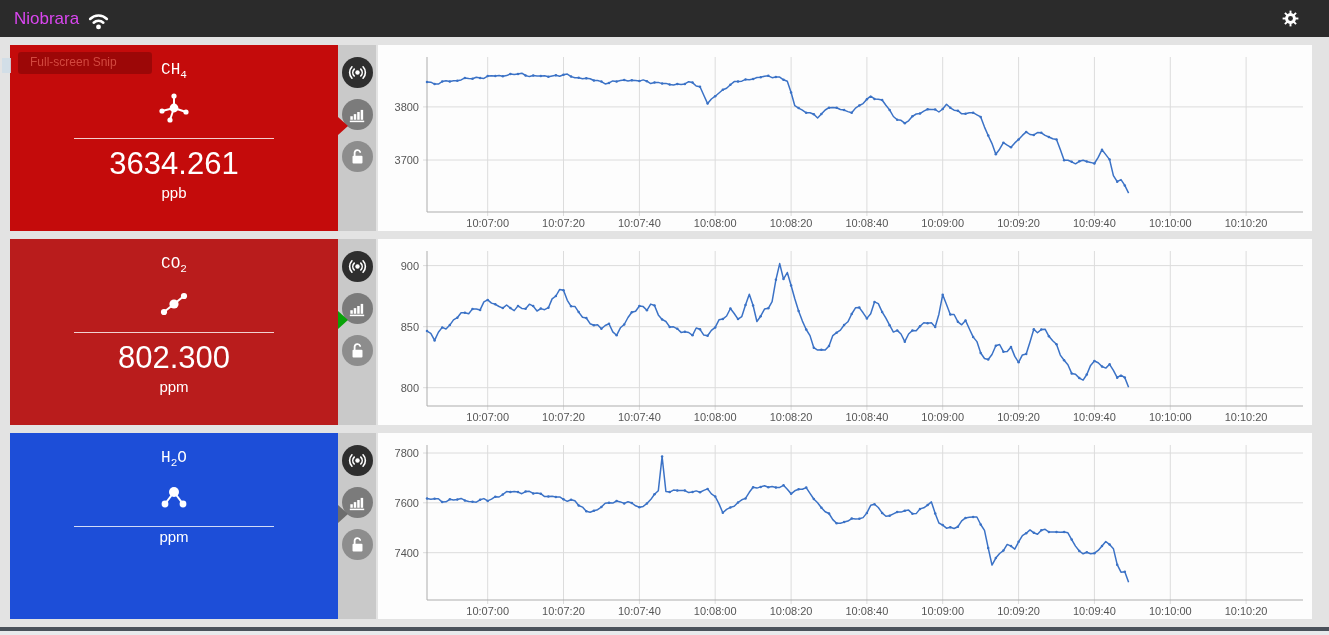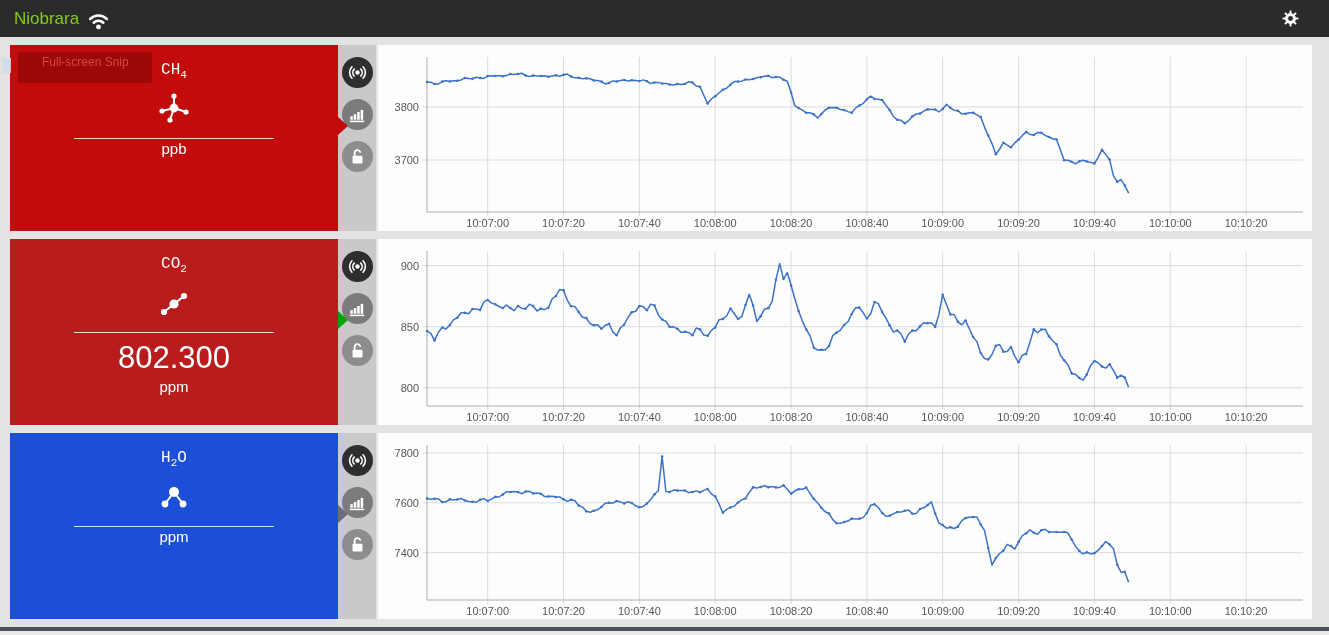--- a/index.html
+++ b/index.html
@@ -8,45 +8,45 @@
     background:#e3e3e3;
     font-family:"Liberation Sans",sans-serif;
     -webkit-font-smoothing:antialiased;
   }
   
   .topbar{
     position:absolute;left:0;top:0;width:1329px;height:37px;
     background:#2b2b2b;display:flex;align-items:center;
     padding:0 14px;box-sizing:border-box;z-index:5;
   }
-  .topbar .title{color:#84cc16;font-size:17px;margin-right:6px;}
+  .topbar .title{color:#d946ef;font-size:17px;margin-right:6px;}
   .topbar .spacer{flex:1;}
   
   .row{position:absolute;left:0;width:1329px;height:186px;}
   .card{
     position:absolute;left:10px;top:0;width:328px;height:186px;
     display:flex;flex-direction:column;align-items:center;
     color:#fff;box-sizing:border-box;cursor:pointer;
   }
   .card .formula{font-size:16px;margin-top:16px;line-height:19px;font-family:Liberation Mono, monospace;}
   .card .formula sub{font-size:11px;}
   .card svg.molecule{width:40px;height:40px;margin-top:5px;}
   .card .divider{width:200px;border-top:1px solid rgba(255,255,255,.8);margin-top:8px;}
   .card .value{font-size:31px;margin-top:6px;line-height:38px;}
   .card .unit{font-size:15px;margin-top:1px;}
   .card .pointer{
     position:absolute;right:-10px;top:72px;width:0;height:0;z-index:3;
     border-top:9px solid transparent;border-bottom:9px solid transparent;
     border-left:10px solid #000;
   }
   .snip-overlay{
-    position:absolute;left:8px;top:7px;width:134px;height:31px;
+    position:absolute;left:8px;top:7px;width:134px;height:22px;
     background:rgba(55,0,0,.28);border-radius:3px;
     color:rgba(255,125,110,.55);font-size:12px;line-height:21px;
-    padding-left:24px;box-sizing:border-box;text-align:left;
+    padding-left:12px;box-sizing:border-box;text-align:left;
   }
   .snip-square{
     position:absolute;left:-8px;top:13px;width:9px;height:15px;
     background:#cfdde8;opacity:.85;
   }
   .strip{
     position:absolute;left:338px;top:0;width:38px;height:186px;
     background:#c9c9c9;display:flex;flex-direction:column;align-items:center;
     padding-top:12px;gap:11px;box-sizing:border-box;
   }
@@ -110,20 +110,21 @@
       </g>
       <g fill="#fff">
         <circle cx="20" cy="18" r="4.4"></circle>
         <circle cx="20" cy="6" r="2.6"></circle>
         <circle cx="8" cy="21" r="2.6"></circle>
         <circle cx="16" cy="30" r="2.6"></circle>
         <circle cx="32" cy="22" r="2.6"></circle>
       </g>
     </svg>
     <div class="divider"></div>
+    <div class="value">3634.261</div>
     <div class="unit">ppb</div>
     <div class="pointer" style="border-left-color: rgb(196, 11, 11);"></div>
   </div>
   <div class="strip">
     <button class="cbtn dark">
       <svg viewBox="0 0 24 24">
           <circle cx="12" cy="12" r="2.3" fill="#fff"></circle>
           <g stroke="#fff" stroke-width="1.7" fill="none" stroke-linecap="round">
             <path d="M8.6,8.4 A5.1,5.1 0 0 0 8.6,15.6"></path>
             <path d="M6.2,6 A8.7,8.7 0 0 0 6.2,18"></path>

